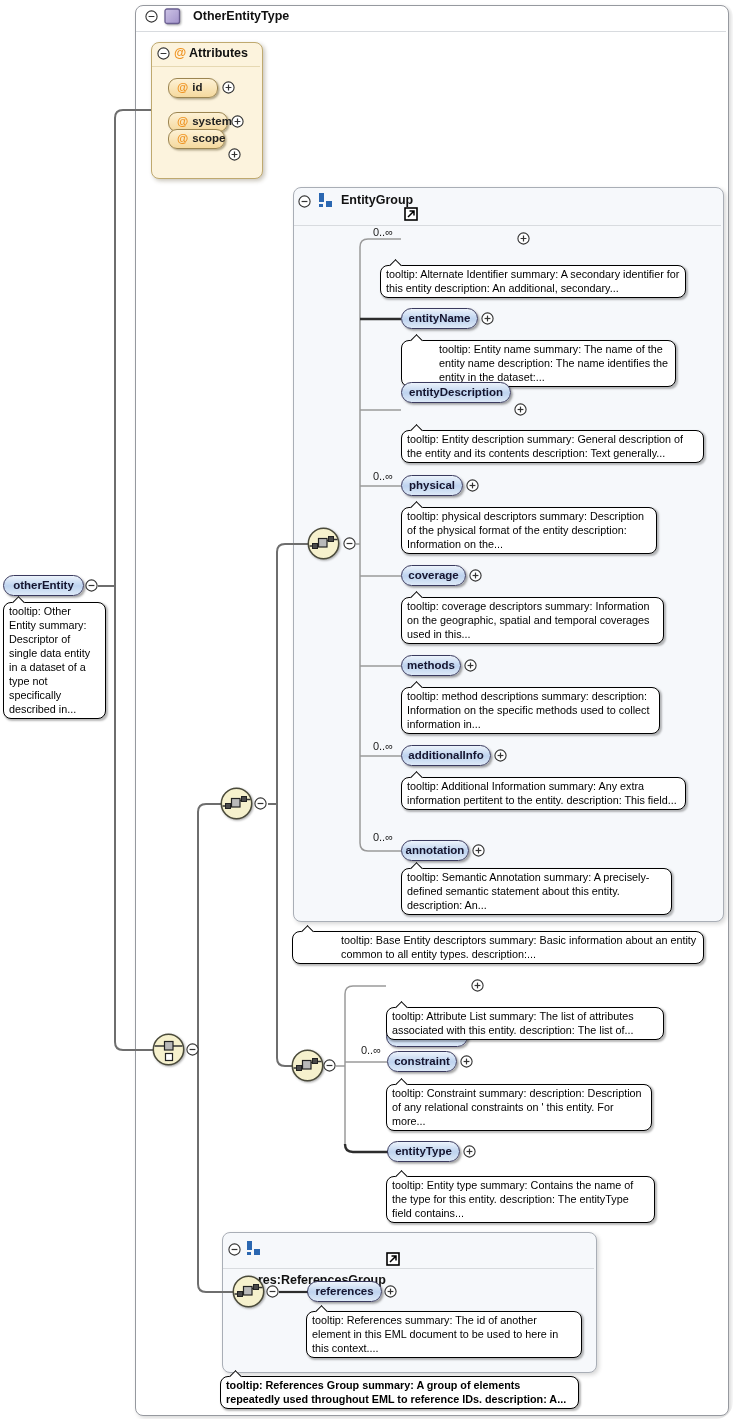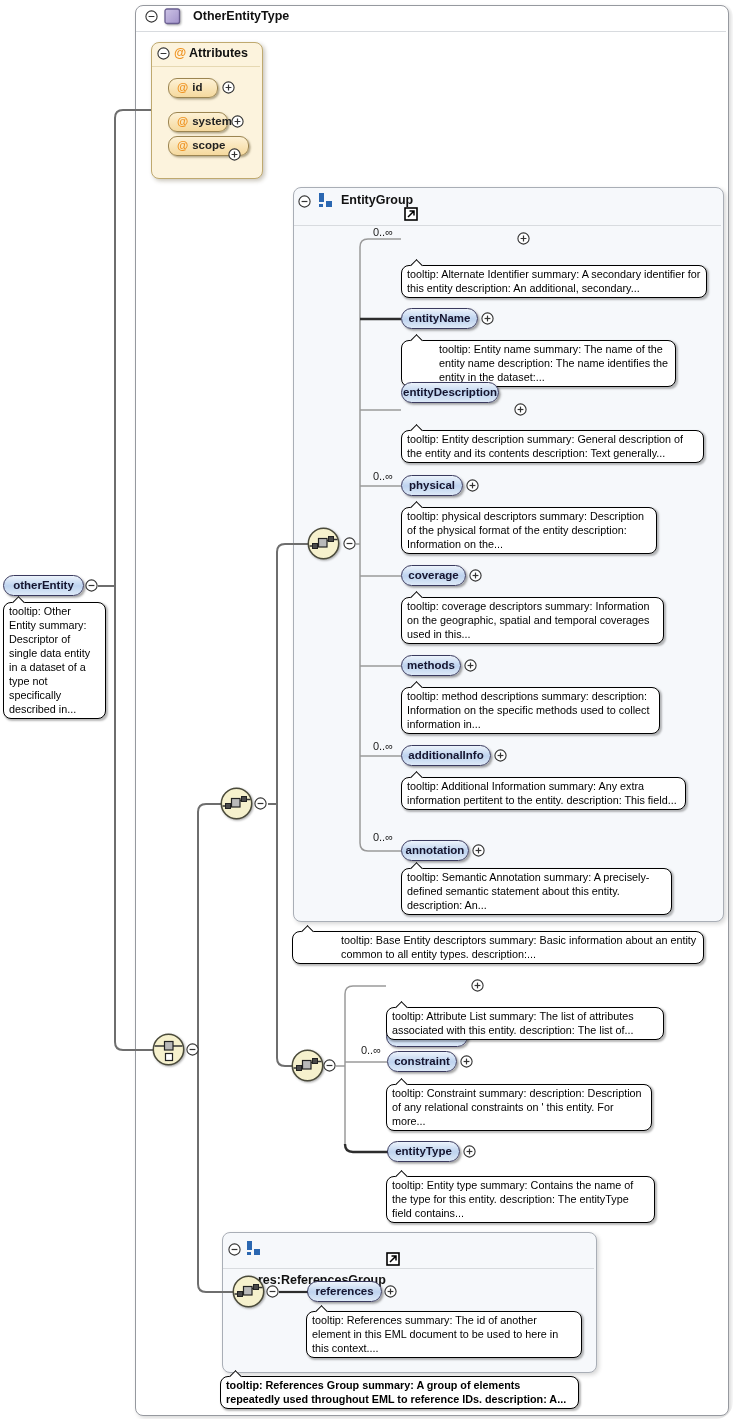--- a/index.html
+++ b/index.html
@@ -105,21 +105,21 @@
     <span class="at">@</span><span>system</span>
   </div>
   <span class="tg" style="left:231px;top:115px;">
     <svg width="13" height="13" viewBox="0 0 13 13">
         <circle cx="6.5" cy="6.5" r="5.6" fill="#fff" stroke="#333" stroke-width="1.1"></circle>
         <line x1="3.6" y1="6.5" x2="9.4" y2="6.5" stroke="#333" stroke-width="1.2"></line>
         <line x1="6.5" y1="3.6" x2="6.5" y2="9.4" stroke="#333" stroke-width="1.2"></line>
       </svg>
   </span>
 
-  <div class="apill" style="left:168px;top:136px;width:81px;">
+  <div class="apill" style="left:168px;top:129px;width:57px;">
     <span class="at">@</span><span>scope</span>
   </div>
   <span class="tg" style="left:228px;top:148px;">
     <svg width="13" height="13" viewBox="0 0 13 13">
         <circle cx="6.5" cy="6.5" r="5.6" fill="#fff" stroke="#333" stroke-width="1.1"></circle>
         <line x1="3.6" y1="6.5" x2="9.4" y2="6.5" stroke="#333" stroke-width="1.2"></line>
         <line x1="6.5" y1="3.6" x2="6.5" y2="9.4" stroke="#333" stroke-width="1.2"></line>
       </svg>
   </span>
 
@@ -202,33 +202,33 @@
 
   <div class="occ" style="left:351px;top:226px;">0..∞</div>
   <div class="pill" style="left:401px;top:228px;width:112px;margin-top:44px;">alternateIdentifier</div>
   <span class="tg" style="left:517px;top:232px;">
     <svg width="13" height="13" viewBox="0 0 13 13">
         <circle cx="6.5" cy="6.5" r="5.6" fill="#fff" stroke="#333" stroke-width="1.1"></circle>
         <line x1="3.6" y1="6.5" x2="9.4" y2="6.5" stroke="#333" stroke-width="1.2"></line>
         <line x1="6.5" y1="3.6" x2="6.5" y2="9.4" stroke="#333" stroke-width="1.2"></line>
       </svg>
   </span>
-  <div class="tip" style="left:401px;top:265px;width:306px;">tooltip: Alternate Identifier summary: A secondary identifier for this entity description: An additional, secondary...</div>
+  <div class="tip" style="left:380px;top:265px;width:306px;">tooltip: Alternate Identifier summary: A secondary identifier for this entity description: An additional, secondary...</div>
 
   <div class="pill" style="left:401px;top:308px;width:77px;">entityName</div>
   <span class="tg" style="left:481px;top:312px;">
     <svg width="13" height="13" viewBox="0 0 13 13">
         <circle cx="6.5" cy="6.5" r="5.6" fill="#fff" stroke="#333" stroke-width="1.1"></circle>
         <line x1="3.6" y1="6.5" x2="9.4" y2="6.5" stroke="#333" stroke-width="1.2"></line>
         <line x1="6.5" y1="3.6" x2="6.5" y2="9.4" stroke="#333" stroke-width="1.2"></line>
       </svg>
   </span>
   <div class="tip" style="left:401px;top:340px;width:275px;padding-left:37px;">tooltip: Entity name summary: The name of the entity name description: The name identifies the entity in the dataset:...</div>
 
-  <div class="pill" style="left:401px;top:382px;width:98px;">entityDescription</div>
+  <div class="pill" style="left:401px;top:382px;width:110px;">entityDescription</div>
   <span class="tg" style="left:514px;top:403px;">
     <svg width="13" height="13" viewBox="0 0 13 13">
         <circle cx="6.5" cy="6.5" r="5.6" fill="#fff" stroke="#333" stroke-width="1.1"></circle>
         <line x1="3.6" y1="6.5" x2="9.4" y2="6.5" stroke="#333" stroke-width="1.2"></line>
         <line x1="6.5" y1="3.6" x2="6.5" y2="9.4" stroke="#333" stroke-width="1.2"></line>
       </svg>
   </span>
   <div class="tip" style="left:401px;top:430px;width:303px;">tooltip: Entity description summary: General description of the entity and its contents description: Text generally...</div>
 
   <div class="occ" style="left:351px;top:470px;">0..∞</div>

